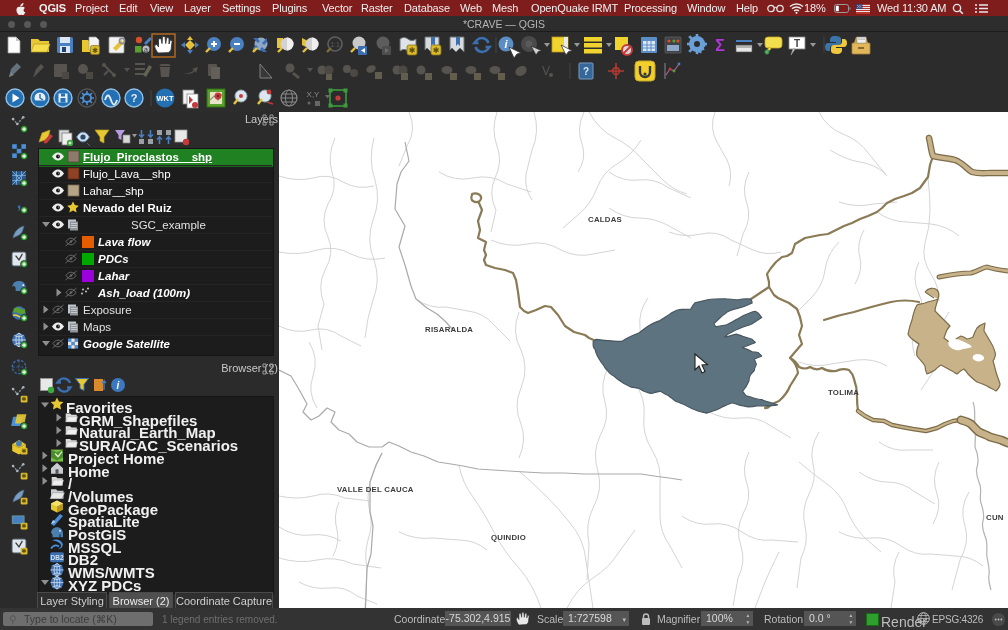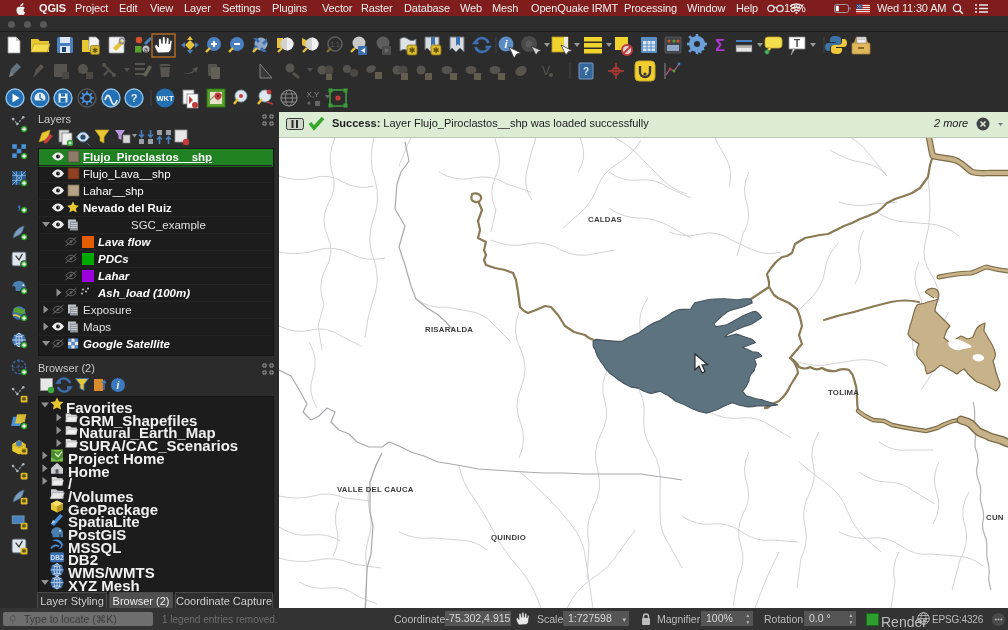--- a/index.html
+++ b/index.html
@@ -14,21 +14,21 @@
   #titlebar{left:0;top:16px;width:1008px;height:15px;background:#2d2d2e;
             border-bottom:1px solid #1c1c1c;}
   .tl{position:absolute;top:5px;width:7px;height:7px;border-radius:50%;background:#585858;}
   #title{position:absolute;top:2px;width:100%;text-align:center;color:#b5b5b5;font-size:10.5px;}
   
   #toolbars{left:0;top:32px;width:1008px;height:80px;background:#2c2c2c;}
   
   #strip{left:0;top:112px;width:38px;height:496px;background:#2b2b2b;}
   
   #lpanel{left:38px;top:112px;width:240px;height:496px;background:#2b2b2b;}
-  .phead{position:absolute;width:100%;text-align:left;color:#c9c9c9;font-size:11px;}
+  .phead{position:absolute;width:100%;text-align:right;color:#c9c9c9;font-size:11px;}
   .plist{position:absolute;left:0;width:234px;background:#1c1c1c;border:1px solid #151515;}
   .lrow{position:absolute;left:0;width:100%;height:17px;border-bottom:1px solid #262626;}
   .lname{position:absolute;top:2px;color:#fff;font-size:11.5px;white-space:nowrap;}
   .brow{position:absolute;color:#f0f0f0;font-size:15px;font-weight:700;white-space:nowrap;height:13px;}
   
   .tab{position:absolute;top:592px;height:16px;background:#2f2f2f;border:1px solid #4a4a4a;
        color:#cfcfcf;font-size:11px;text-align:center;line-height:16px;}
   
   #map{left:279px;top:112px;width:729px;height:496px;background:#fff;}
   #msgbar{position:absolute;left:0;top:0;width:729px;height:25px;background:#dcecd5;
@@ -66,21 +66,21 @@
   <span style="left:736px;">Help</span>
   <svg class="abs" style="left:767px;top:4px;" width="17" height="9" viewBox="0 0 17 9">
       <circle cx="4" cy="4.5" r="3.2" fill="none" stroke="#e0e0e0" stroke-width="1.3"></circle>
       <circle cx="13" cy="4.5" r="3.2" fill="none" stroke="#e0e0e0" stroke-width="1.3"></circle>
       <path d="M7.2 4.5a1.3 1.3 0 0 1 2.6 0" fill="none" stroke="#e0e0e0" stroke-width="1.1"></path>
     </svg>
   <svg class="abs" style="left:789px;top:3px;" width="15" height="11" viewBox="0 0 15 11">
       <path d="M1 3.5a9.5 9.5 0 0 1 13 0M3 5.8a6.3 6.3 0 0 1 9 0M5.1 8a3.3 3.3 0 0 1 4.8 0" fill="none" stroke="#e8e8e8" stroke-width="1.5"></path>
       <circle cx="7.5" cy="9.8" r="1.1" fill="#e8e8e8"></circle>
     </svg>
-  <span style="left:784px;">18%</span>
+  <span style="left:804px;">18%</span>
   <svg class="abs" style="left:834px;top:4px;" width="17" height="9" viewBox="0 0 17 9">
       <rect x="0.5" y="0.5" width="14" height="8" rx="2" fill="none" stroke="#9a9a9a"></rect>
       <rect x="1.8" y="1.8" width="3" height="5.4" fill="#fff"></rect>
       <path d="M15.5 3v3a1.6 1.6 0 0 0 0 -3z" fill="#9a9a9a"></path>
     </svg>
   <svg class="abs" style="left:856px;top:3.5px;" width="14" height="10" viewBox="0 0 14 10">
       <rect width="14" height="10" fill="#b8352f"></rect>
       <path d="M0 1.5h14M0 3.5h14M0 5.5h14M0 7.5h14" stroke="#e8e8e8" stroke-width="1"></path>
       <rect width="6.5" height="5" fill="#3c3b6e"></rect>
       <g fill="#fff">
@@ -102,20 +102,21 @@
   <svg class="abs" style="left:975px;top:4px;" width="13" height="9" viewBox="0 0 13 9">
       <path d="M4 1h9M4 4.5h9M4 8h9" stroke="#e8e8e8" stroke-width="1.3"></path>
       <path d="M0 1h2M0 4.5h2M0 8h2" stroke="#e8e8e8" stroke-width="1.3"></path>
     </svg>
 </div>
 
 <div id="titlebar" class="abs">
   <div class="tl" style="left:8px;"></div>
   <div class="tl" style="left:24px;"></div>
   <div class="tl" style="left:40px;"></div>
+  <div id="title">*CRAVE — QGIS</div>
 </div>
 
 <div id="toolbars" class="abs">
 <svg width="1008" height="80" viewBox="0 0 1008 80">
   <defs>
     <g id="mag">
           <line x1="-7" y1="7" x2="-3" y2="3" stroke="#e6c23c" stroke-width="2.4"></line>
         </g>
     <g id="bmark">
           <path d="M-7-8h14v15l-4-4-4 4-4-4-2 2z" fill="#d7dbe0" stroke="#6a7076" stroke-width="1"></path>
@@ -847,21 +848,21 @@
   <div class="brow" style="left:30px;top:337.8px;">Project Home</div>
   <div class="brow" style="left:30px;top:350.5px;">Home</div>
   <div class="brow" style="left:30px;top:363.2px;">/</div>
   <div class="brow" style="left:30px;top:375.9px;">/Volumes</div>
   <div class="brow" style="left:30px;top:388.6px;">GeoPackage</div>
   <div class="brow" style="left:30px;top:401.3px;">SpatiaLite</div>
   <div class="brow" style="left:30px;top:414px;">PostGIS</div>
   <div class="brow" style="left:30px;top:426.7px;">MSSQL</div>
   <div class="brow" style="left:30px;top:439.4px;">DB2</div>
   <div class="brow" style="left:30px;top:452.1px;">WMS/WMTS</div>
-  <div class="brow" style="left:30px;top:464.8px;">XYZ Mesh</div>
+  <div class="brow" style="left:30px;top:464.8px;">XYZ PDCs</div>
 </div>
 
 <div class="tab" style="left:37px;width:68px;">Layer Styling</div>
 <div class="tab" style="left:109px;width:62px;background:#4f4f4f;color:#ededed;">Browser (2)</div>
 <div class="tab" style="left:175px;width:96px;">Coordinate Capture</div>
 
 <div id="map" class="abs">
   <svg id="mapsvg" width="729" height="496" viewBox="0 0 729 496">
   <rect width="729" height="496" fill="#ffffff"></rect>
 
@@ -970,35 +971,20 @@
     <text x="309" y="110">CALDAS</text>
     <text x="146" y="220">RISARALDA</text>
     <text x="549" y="283">TOLIMA</text>
     <text x="58" y="380">VALLE DEL CAUCA</text>
     <text x="212" y="428">QUINDIO</text>
     <text x="707" y="408">CUN</text>
   </g>
 
   <path d="M416,242 l0,16 4,-4 3,7 3,-1.5 -3,-6.5 5.5,-0.5 z" fill="#fff" stroke="#222" stroke-width="1.1"></path>
   </svg>
-  <div id="msgbar">
-    <svg class="abs" style="left:7px;top:5px;" width="42" height="16" viewBox="0 0 42 16">
-      <rect x="0.5" y="1.5" width="17" height="11" rx="2" fill="#cdd8c8" stroke="#3a3a3a" stroke-width="1"></rect>
-      <rect x="5.5" y="3" width="2" height="8" fill="#2a2a2a"></rect>
-        <rect x="10" y="3" width="2" height="8" fill="#2a2a2a"></rect>
-      <path d="M24 6l4 5 9-10" fill="none" stroke="#35a82c" stroke-width="3.6"></path>
-    </svg>
-    <span class="abs" style="left:53px;top:5px;"><b>Success:</b> Layer Flujo_Piroclastos__shp was loaded successfully</span>
-    <span class="abs" style="left:655px;top:5px;font-style:italic;">2 more</span>
-    <svg class="abs" style="left:697px;top:5px;" width="30" height="14" viewBox="0 0 30 14">
-      <circle cx="7" cy="7" r="6.5" fill="#3f4345"></circle>
-        <path d="M4.5 4.5l5 5M9.5 4.5l-5 5" stroke="#dcecd5" stroke-width="1.6"></path>
-      <path d="M22 6l5 0-2.5 3z" fill="#777"></path>
-    </svg>
-  </div>
 </div>
 
 <div id="statusbar" class="abs">
   <div class="box" style="left:3px;top:4px;width:150px;height:14px;background:#6e6e6e;color:#3c3c3c;border-radius:2px;">
     <span style="position:absolute;left:6px;top:0px;color:#555;">⚲</span>
     <span style="position:absolute;left:21px;">Type to locate (⌘K)</span>
   </div>
   <span class="abs" style="left:162px;top:6px;color:#6f6f6f;font-size:10px;">1 legend entries removed.</span>
   <span class="abs" style="left:394px;top:5px;">Coordinate</span>
   <div class="box" style="left:445px;width:66px;text-align:center;">-75.302,4.915</div>

